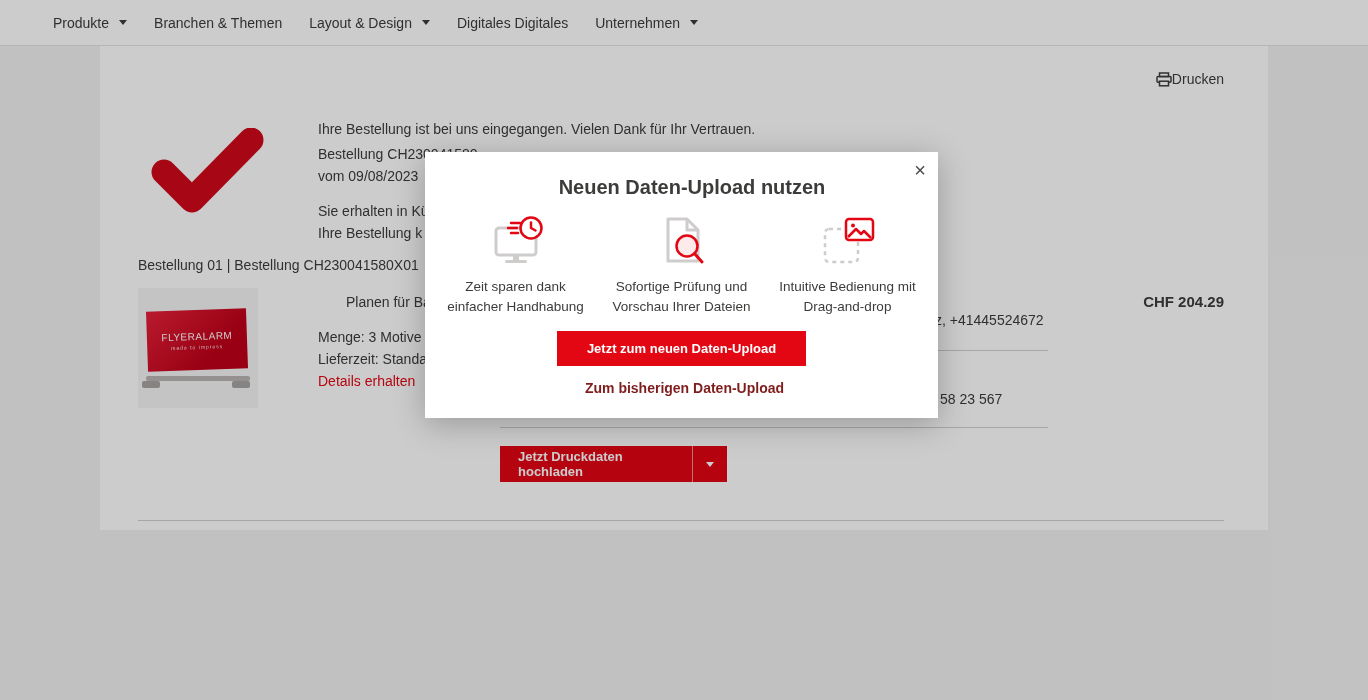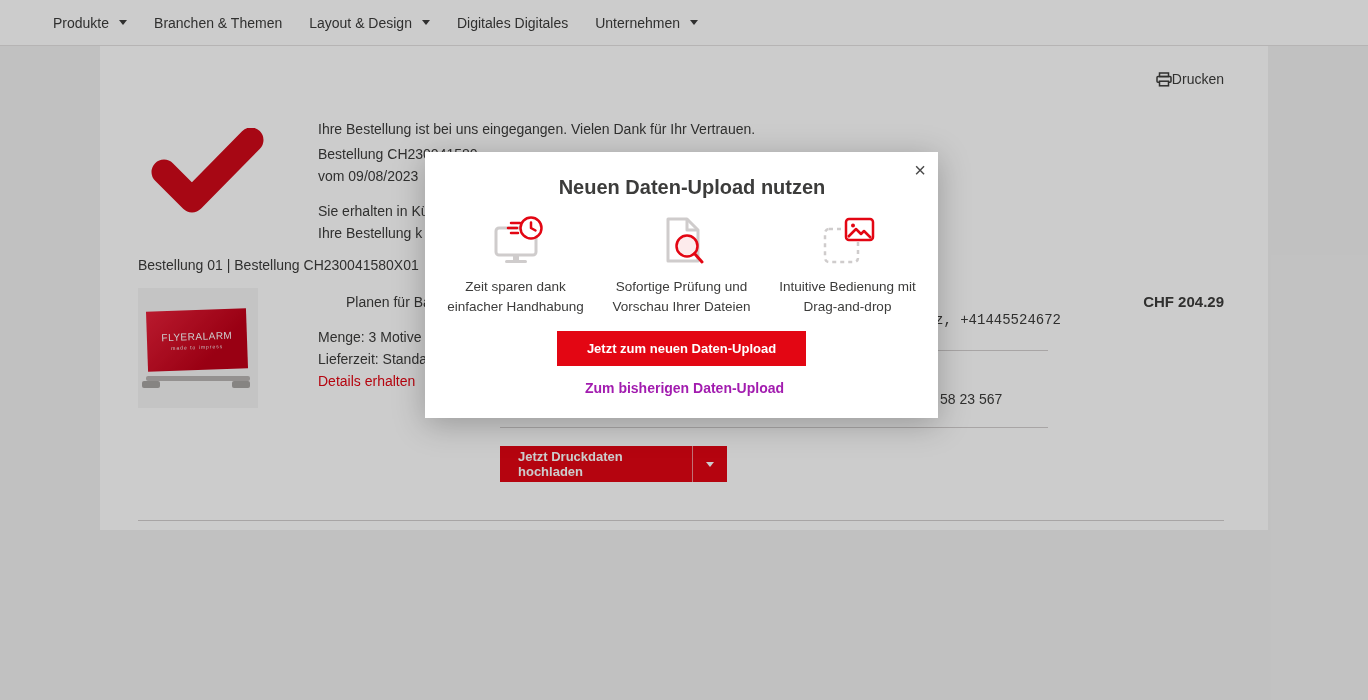--- a/index.html
+++ b/index.html
@@ -63,21 +63,21 @@
   .banner .b2 { font-size:5px; letter-spacing:1px; margin-top:2px; opacity:.9; }
   .thumb .base-bar { position:absolute; left:8px; top:88px; width:104px; height:5px; background:#b9b6b4; border-radius:2px; }
   .thumb .foot-l, .thumb .foot-r { position:absolute; top:93px; width:18px; height:7px; background:#a8a5a3; border-radius:2px; }
   .thumb .foot-l { left:4px; } .thumb .foot-r { left:94px; }
 
   .prod-details { position:absolute; left:218px; top:245px; font-size:14px; line-height:22px; white-space:nowrap; }
   .prod-name { font-weight:400; margin-bottom:13px;margin-left:28px; }
   .details-link { color:#e30613; cursor:pointer; }
   .price { position:absolute; right:44px; top:247px; font-size:15px; font-weight:700; }
 
-  .right-frag1 { position:absolute; left:835px; top:266px; font-size:14px; white-space:nowrap;font-family:Liberation Mono, monospace; }
+  .right-frag1 { position:absolute; left:835px; top:266px; font-size:14px; white-space:nowrap; }
   .right-frag2 { position:absolute; left:840px; top:345px; font-size:14px; white-space:nowrap; }
   .divider { position:absolute; height:1px; background:#d2cfcf; }
   .div-1 { left:400px; top:304px; width:548px; }
   .div-2 { left:400px; top:381px; width:548px; }
   .div-bottom { left:38px; top:474px; width:1086px; }
 
   .upload-btn {
     position:absolute; left:400px; top:400px; height:36px; display:flex; cursor:pointer;
   }
   .upload-main {
@@ -103,21 +103,21 @@
   .modal-title { text-align:center; margin-top:24px; font-size:20px; font-weight:700; color:#3c3c3b;padding-left:21px; }
   .features { display:flex; justify-content:center; margin-top:14px; }
   .feature { width:166px; display:flex; flex-direction:column; align-items:center; }
   .feature .ficon { height:56px; display:flex; align-items:flex-end; justify-content:center; }
   .feature .cap { margin-top:8px; font-size:13.5px; line-height:20px; text-align:center; color:#3c3c3b; }
   .modal-primary {
     display:block; margin:14px auto 0; background:#e30613; color:#ffffff;
     border:none; font-family:"Liberation Sans", sans-serif;
     font-size:13px; font-weight:700; padding:10px 30px; cursor:pointer;
   }
-  .modal-secondary { margin-top:14px; text-align:center; font-size:14px; font-weight:700; color:#a21caf; cursor:pointer;padding-left:6px; }
+  .modal-secondary { margin-top:14px; text-align:center; font-size:14px; font-weight:700; color:#7f1d1d; cursor:pointer;padding-left:6px; }
 </style>
 </head>
 <body>
 
 <div class="topnav">
   <div class="nav-items">
     <div class="nav-item">
       <span>Produkte</span>
       <span class="caret"></span>
     </div>

